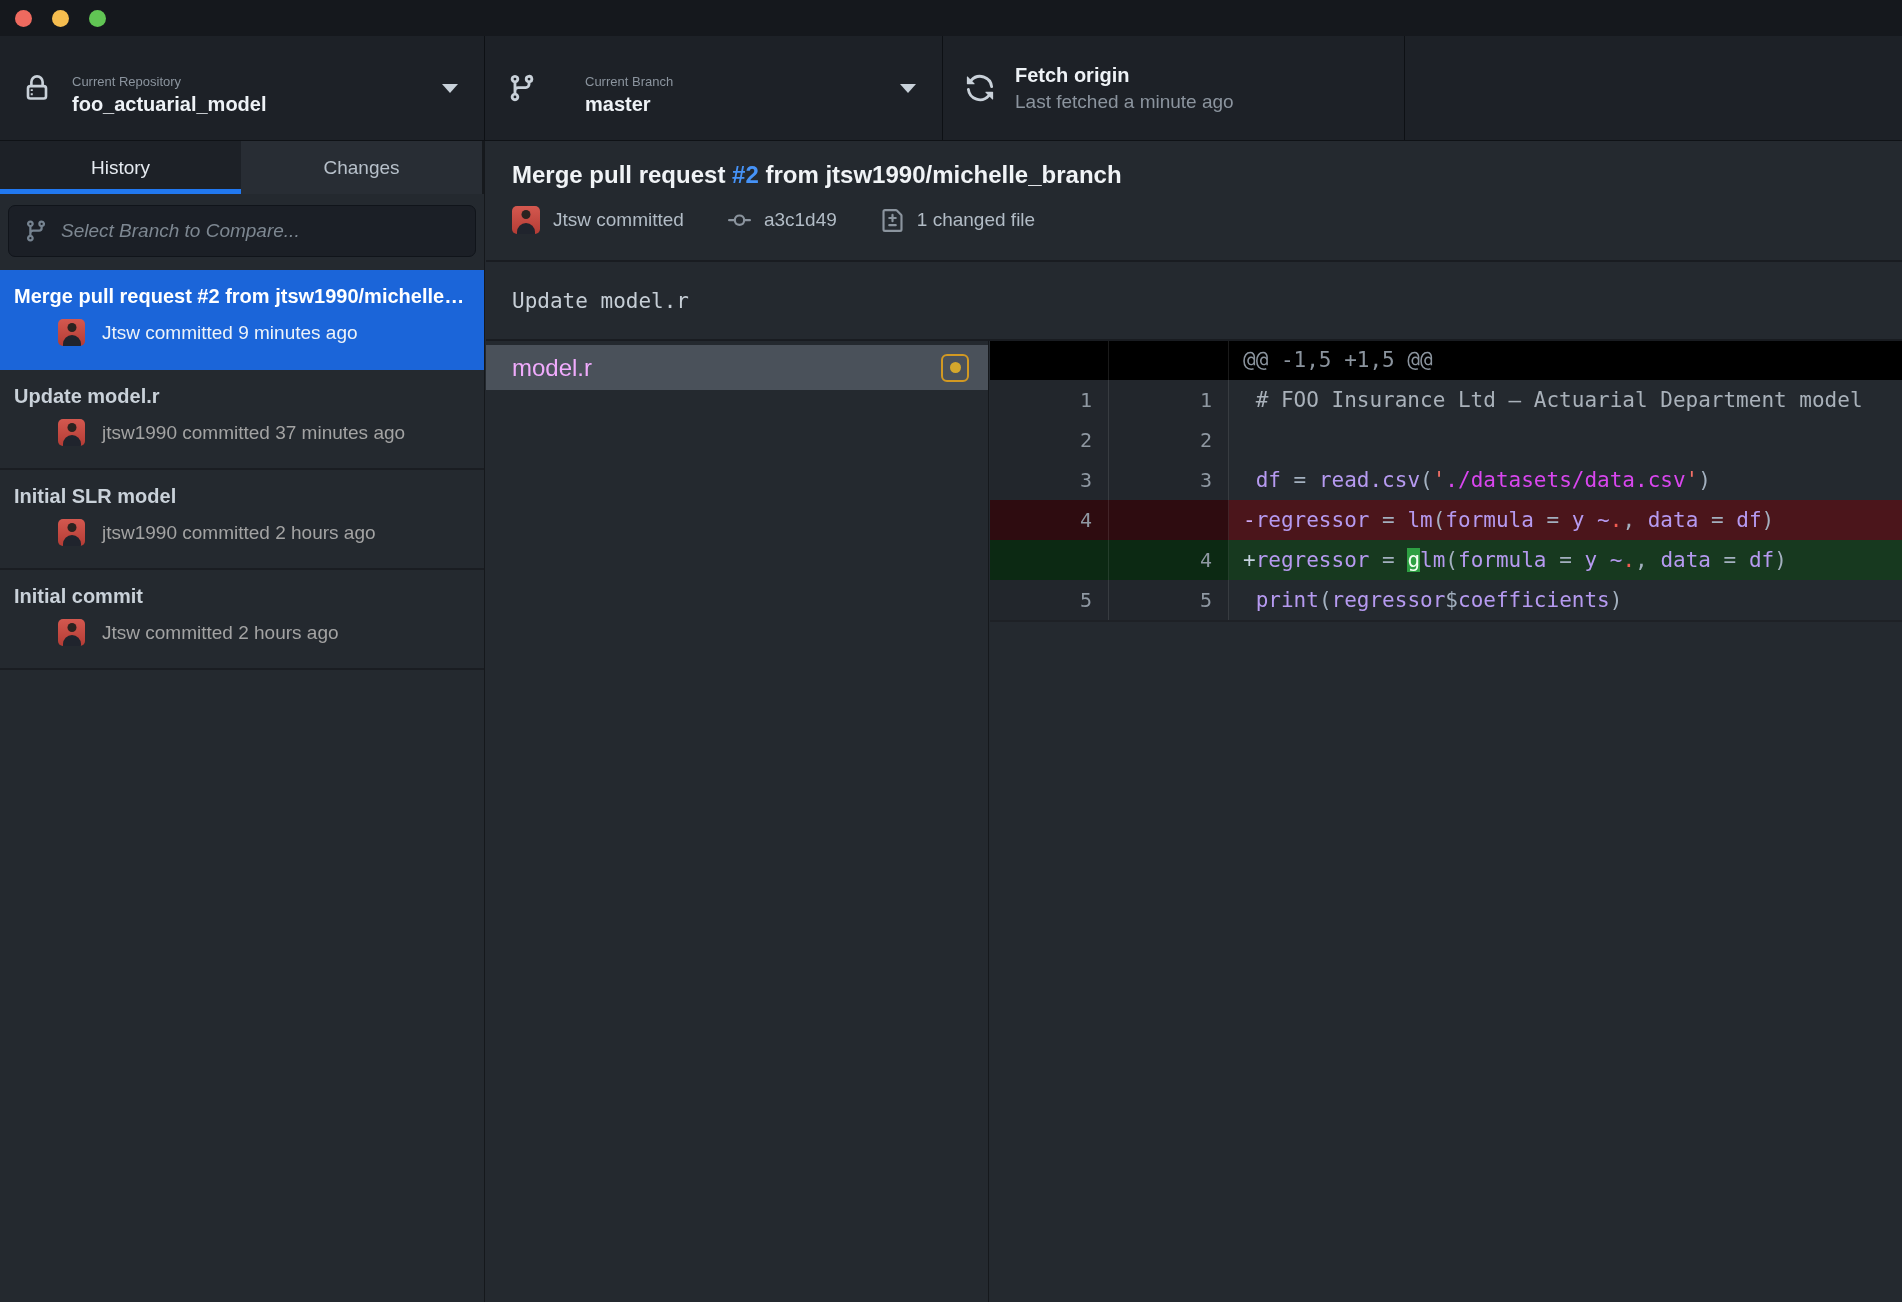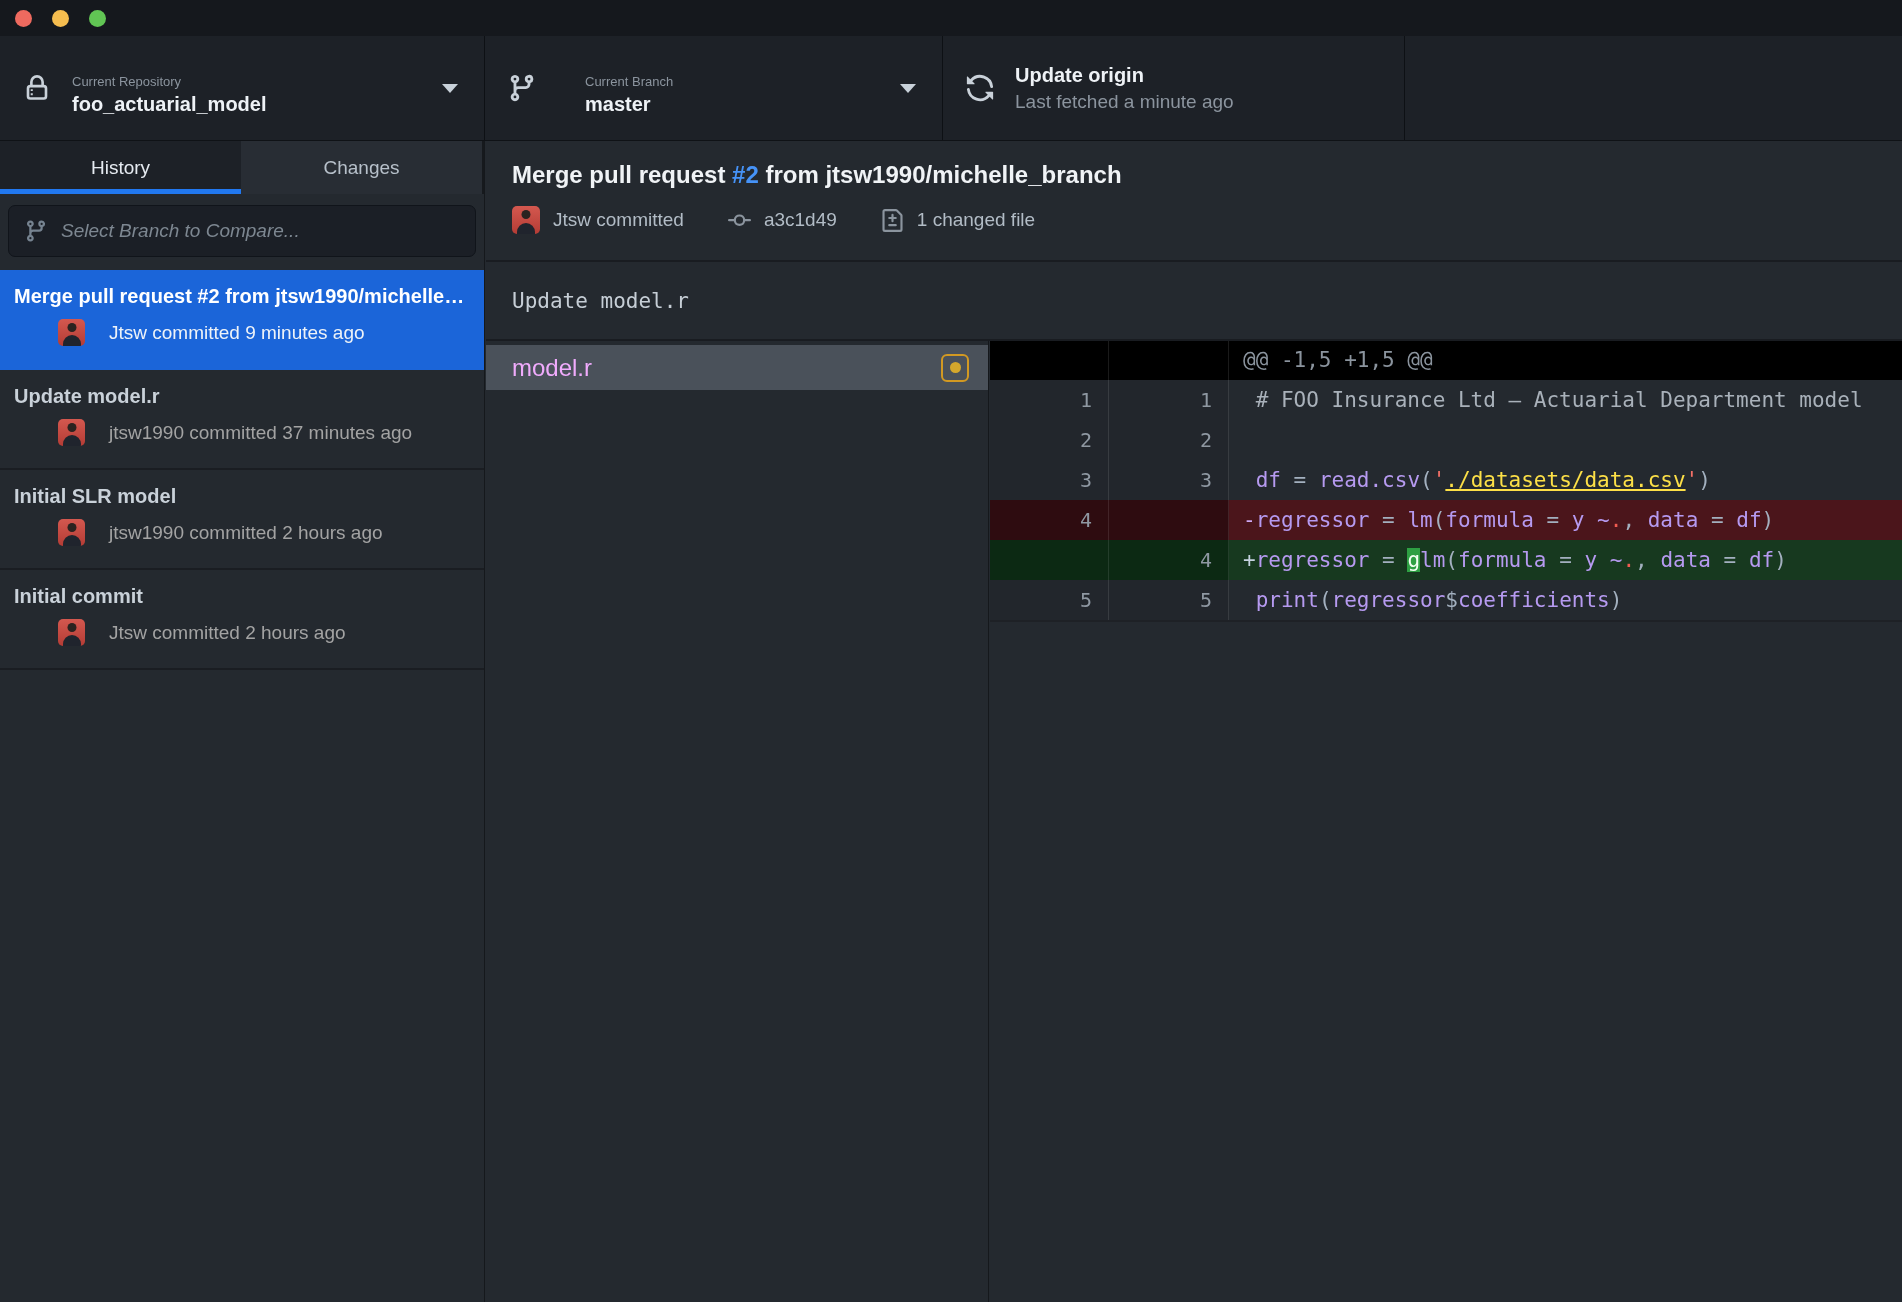--- a/index.html
+++ b/index.html
@@ -46,21 +46,21 @@
                   display:flex; align-items:center; padding-left:15px; gap:13px; }
   .compare-input .cmp-icon{ width:24px; height:24px; color:#768390; }
   .compare-input .ph{ font-size:19px; color:#7d8791; }
 
   .commit-list{ margin-top:13px; }
   .commit-item{ height:100px; padding:15px 14px 0 14px; border-bottom:2px solid #1a1d22; background:#24292f; }
   .commit-item.selected{ background:#1b65d9; border-bottom-color:#1b65d9; }
   .ci-title{ font-size:20px; font-weight:700; color:#c9d1d9; white-space:nowrap; overflow:hidden;
              text-overflow:ellipsis; }
   .commit-item.selected .ci-title{ color:#ffffff; }
-  .ci-meta{ display:flex; align-items:center; gap:24px; margin-top:11px;padding-left:44px; }
+  .ci-meta{ display:flex; align-items:center; gap:17px; margin-top:11px;padding-left:44px; }
   .ci-meta-text{ font-size:19px; color:#a3a3a3; }
   .commit-item.selected .ci-meta-text{ color:#eef3f8; }
 
   
   .avatar{ position:relative; width:27px; height:27px; border-radius:5px; overflow:hidden;
            background:linear-gradient(180deg,#d4584f 0%,#b43c35 100%); flex:0 0 auto; }
   .avatar::before{ content:""; position:absolute; top:4px; left:50%; transform:translateX(-50%);
                    width:9px; height:9px; border-radius:50%; background:#2b2320; }
   .avatar::after{ content:""; position:absolute; bottom:0; left:50%; transform:translateX(-50%);
                   width:18px; height:11px; border-radius:9px 9px 0 0; background:#20242d; }
@@ -103,21 +103,21 @@
   .del .gut{ background:#2e0c10; }
   .del .code{ background:#4b151b; }
   .add .gut{ background:#0c2913; }
   .add .code{ background:#17391f; }
   .del .pf{ color:#cfa9f5; }
   .add .pf{ color:#c6d3e0; }
 
   .tk-id{ color:#b69af0; }
   .tk-op{ color:#a3b0bf; }
   .tk-com{ color:#a9b1ba; }
-  .tk-str{ color:#fde047;text-decoration:underline; }
+  .tk-str{ color:#d946ef; }
   .tk-strq{ color:#f47067; }
   .tk-dot{ color:#f25c51; }
   .tk-em{ background:#2ea043; color:#f2fff2; }
 </style>
 </head>
 <body>
 
 <div class="app">
 
   <div class="titlebar">
@@ -149,21 +149,21 @@
         <div class="tb-value">master</div>
       </div>
       <div class="caret"></div>
     </div>
 
     <div class="tb-section fetch">
       <svg class="tb-icon" viewBox="0 0 16 16" fill="currentColor">
         <path d="M1.705 8.005a.75.75 0 0 1 .834.656 5.5 5.5 0 0 0 9.592 2.97l-1.204-1.204a.25.25 0 0 1 .177-.427h3.646a.25.25 0 0 1 .25.25v3.646a.25.25 0 0 1-.427.177l-1.38-1.38A7.002 7.002 0 0 1 1.05 8.84a.75.75 0 0 1 .656-.834ZM8 2.5a5.487 5.487 0 0 0-4.131 1.869l1.204 1.204A.25.25 0 0 1 4.896 6H1.25A.25.25 0 0 1 1 5.75V2.104a.25.25 0 0 1 .427-.177l1.38 1.38A7.002 7.002 0 0 1 14.95 7.16a.75.75 0 0 1-1.49.178A5.5 5.5 0 0 0 8 2.5Z"></path>
       </svg>
       <div class="tb-text">
-        <div class="tb-value" style="margin-top:0">Update origin</div>
+        <div class="tb-value" style="margin-top:0">Fetch origin</div>
         <div class="tb-sub">Last fetched a minute ago</div>
       </div>
     </div>
 
     <div class="tb-section rest"></div>
   </div>
 
   <div class="sidebar">
     <div class="tabs">
       <div class="tab history">

